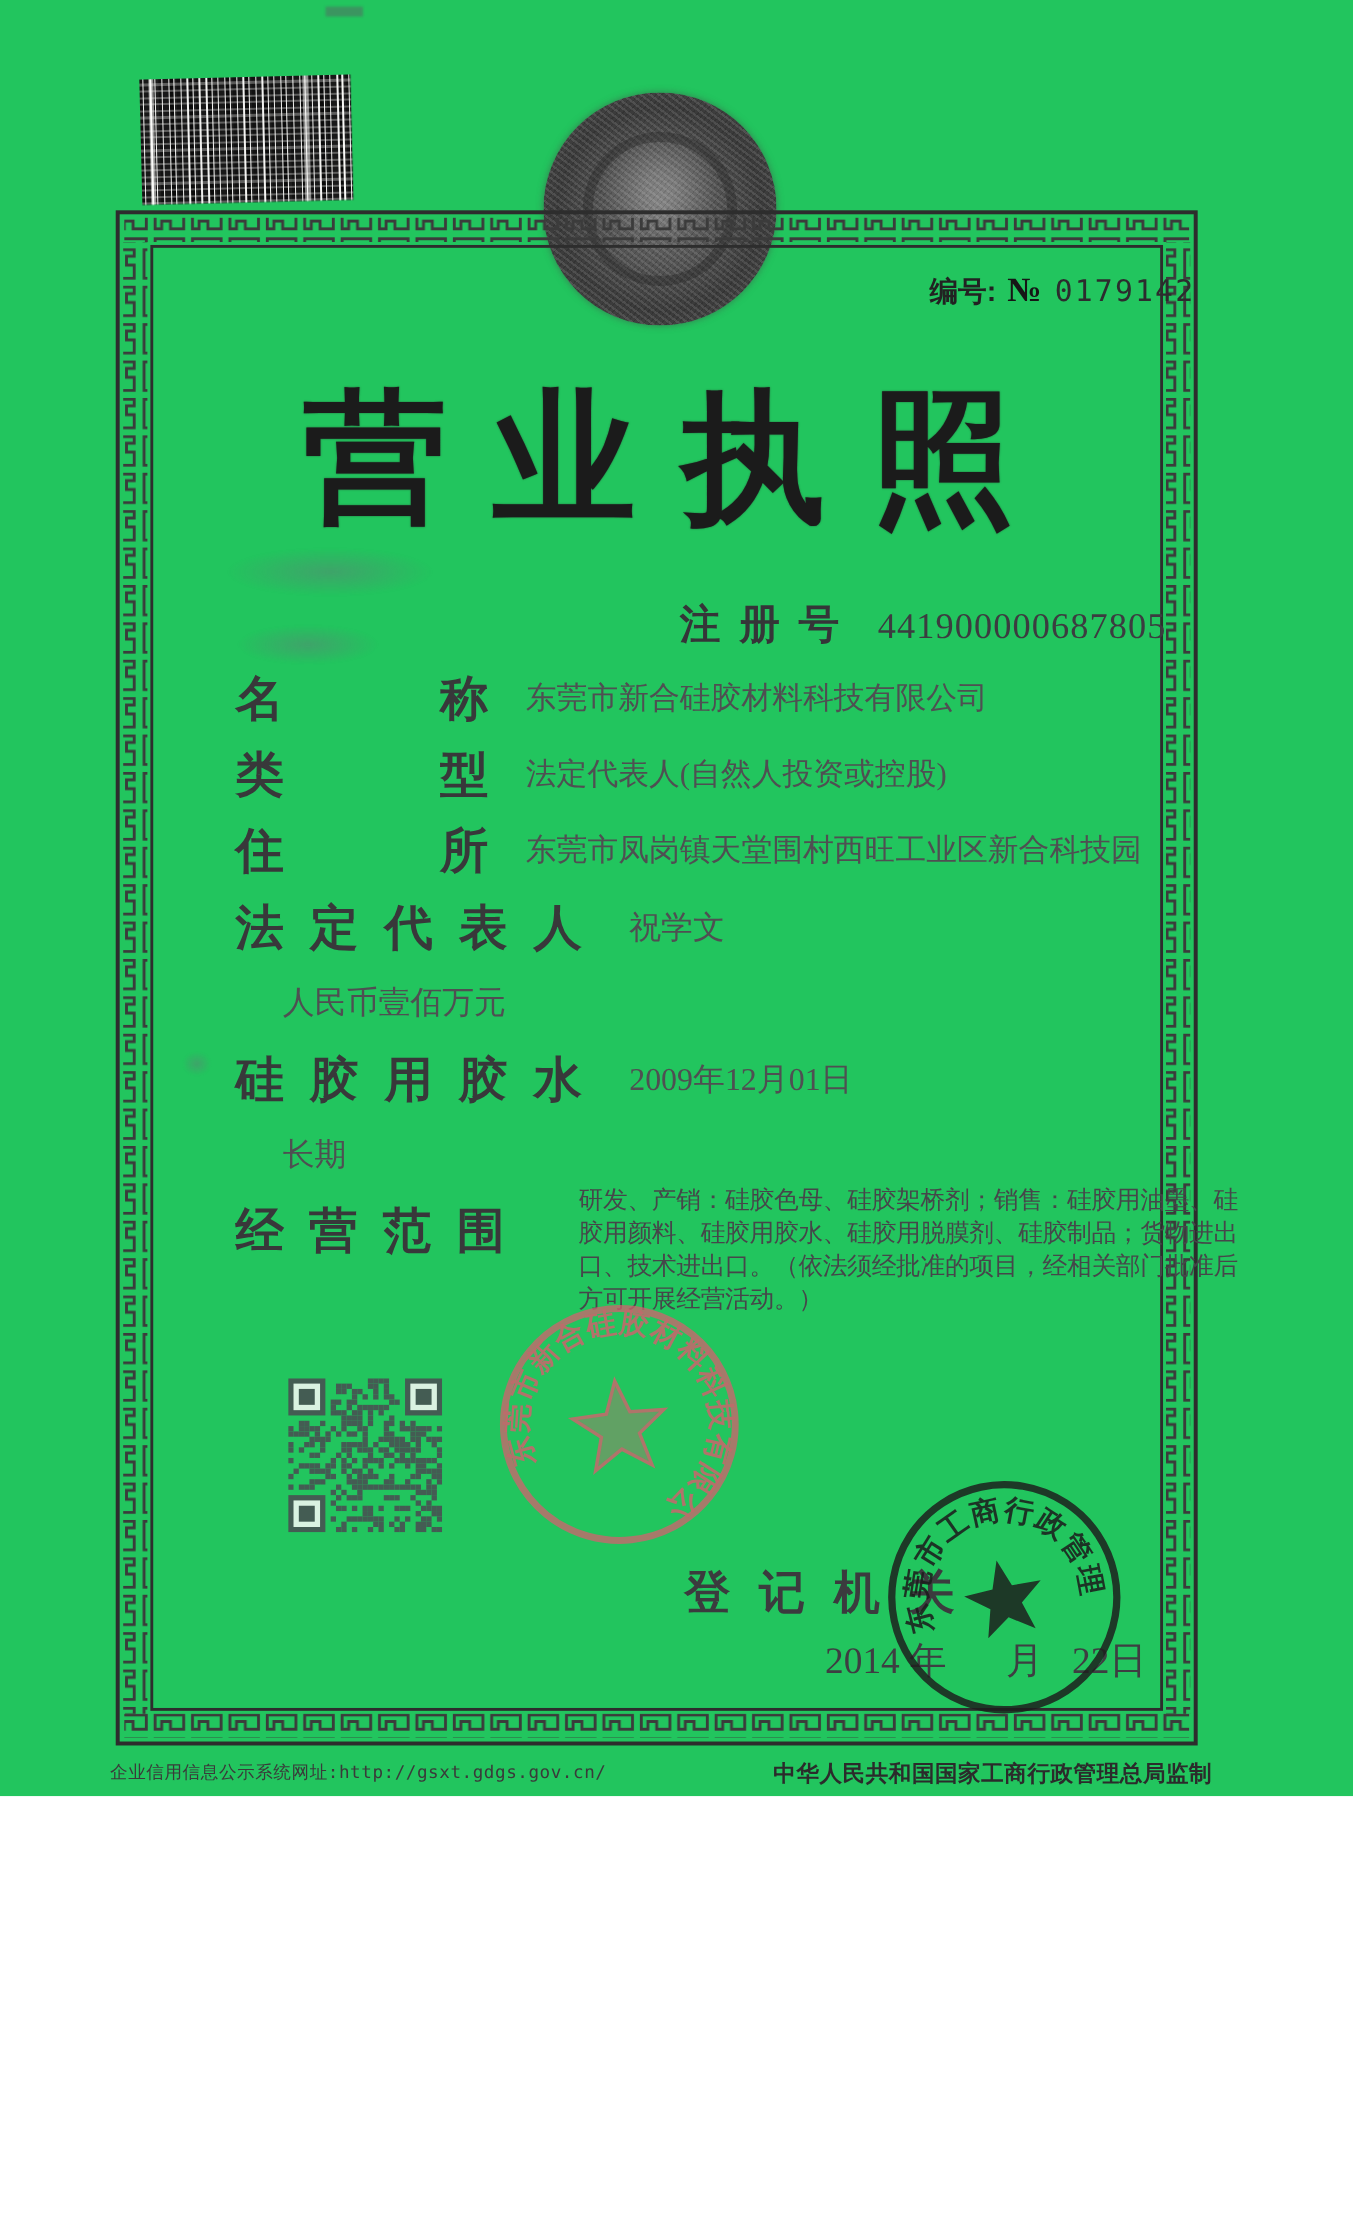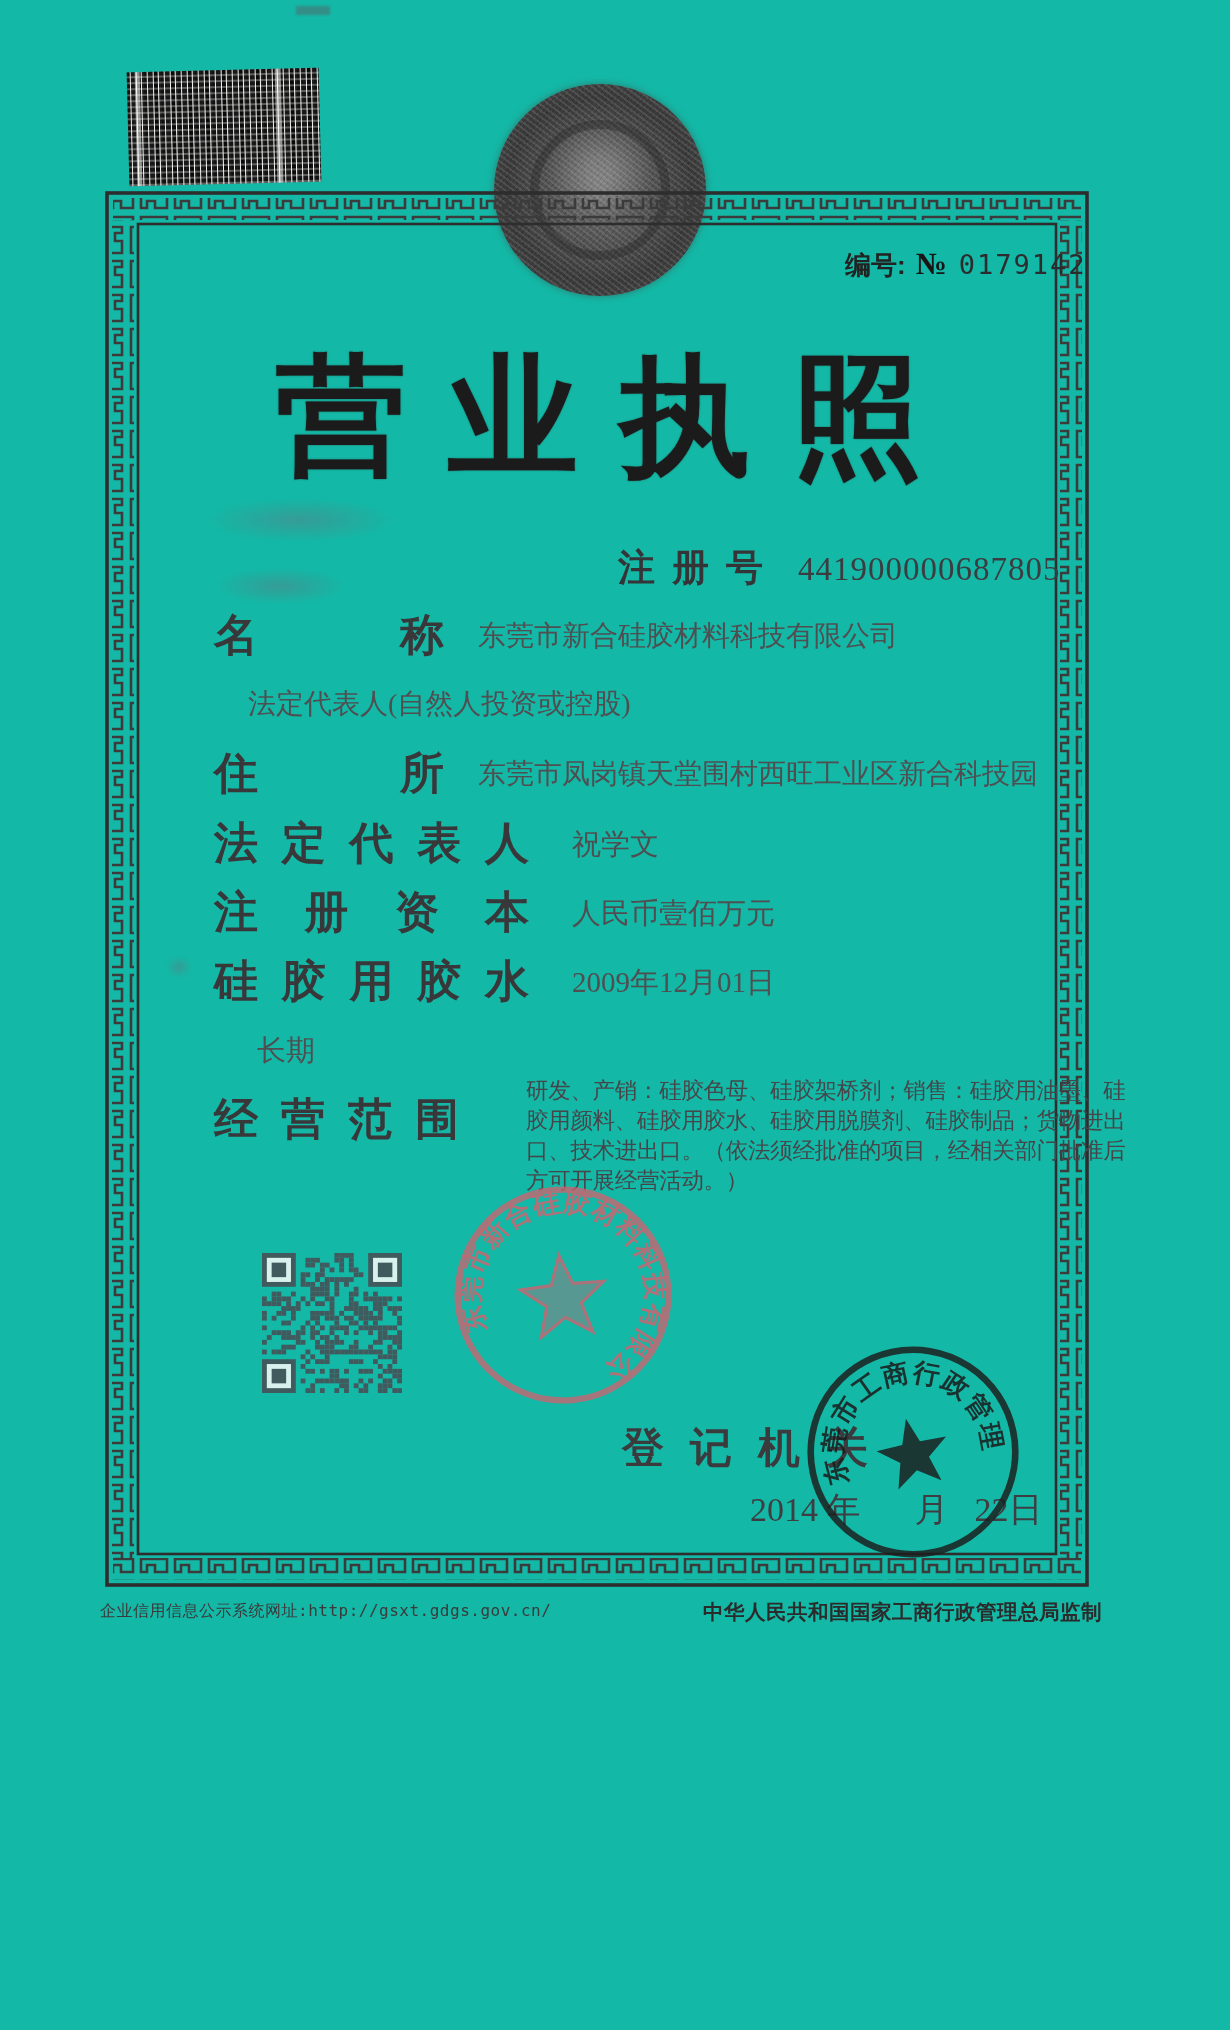--- a/index.html
+++ b/index.html
@@ -1,16 +1,16 @@
 <!DOCTYPE html>
 <html style="--seal-red: #d4606e; --seal-black: #1c1c1c;"><head>
 <meta charset="utf-8">
 <style>
   html,body{margin:0;padding:0;background:#ffffff;}
-  #page{position:relative;width:1230px;height:2030px;background:#14b8a6;overflow:hidden;
+  #page{position:relative;width:1230px;height:1633px;background:#22c55e;overflow:hidden;
         font-family:"Liberation Serif","DejaVu Serif",serif;color:#2b2b2b;}
 
   
   .barcode{position:absolute;left:128px;top:70px;width:192px;height:114px;
     background:
       repeating-linear-gradient(0deg, rgba(250,250,248,.30) 0 2px, transparent 2px 6px),
       repeating-linear-gradient(90deg,#161616 0 3px,#e8e8e6 3px 4px,#1d1d1d 4px 9px,#ececea 9px 10.5px,#101010 10.5px 14px,#f2f2f0 14px 15px,#222 15px 17px);
     filter:blur(.35px) contrast(1.05);
     transform:rotate(-1.4deg);}
   .barcode::after{content:"";position:absolute;inset:0;
@@ -125,32 +125,32 @@
   <div class="regline">
     <span class="rlab">注册号</span><span class="rno">441900000687805</span>
   </div>
 
   <div class="rows">
     <div class="row w-short" style="top:0">
       <div class="flabel">名称</div>
       <div class="fvalue">东莞市新合硅胶材料科技有限公司</div>
     </div>
     <div class="row w-short" style="top:69px">
+      <div class="flabel">类型</div>
       <div class="fvalue">法定代表人(自然人投资或控股)</div>
     </div>
     <div class="row w-short" style="top:138px">
       <div class="flabel">住所</div>
       <div class="fvalue">东莞市凤岗镇天堂围村西旺工业区新合科技园</div>
     </div>
     <div class="row w-long" style="top:208px">
       <div class="flabel">法定代表人</div>
       <div class="fvalue">祝学文</div>
     </div>
     <div class="row w-long" style="top:277px">
-      <div class="flabel">注册资本</div>
       <div class="fvalue">人民币壹佰万元</div>
     </div>
     <div class="row w-long" style="top:346px">
       <div class="flabel">硅胶用胶水</div>
       <div class="fvalue">2009年12月01日</div>
     </div>
     <div class="row w-long" style="top:415px">
       <div class="fvalue">长期</div>
     </div>
     <div class="row w-scope row-scope" style="top:484px">

